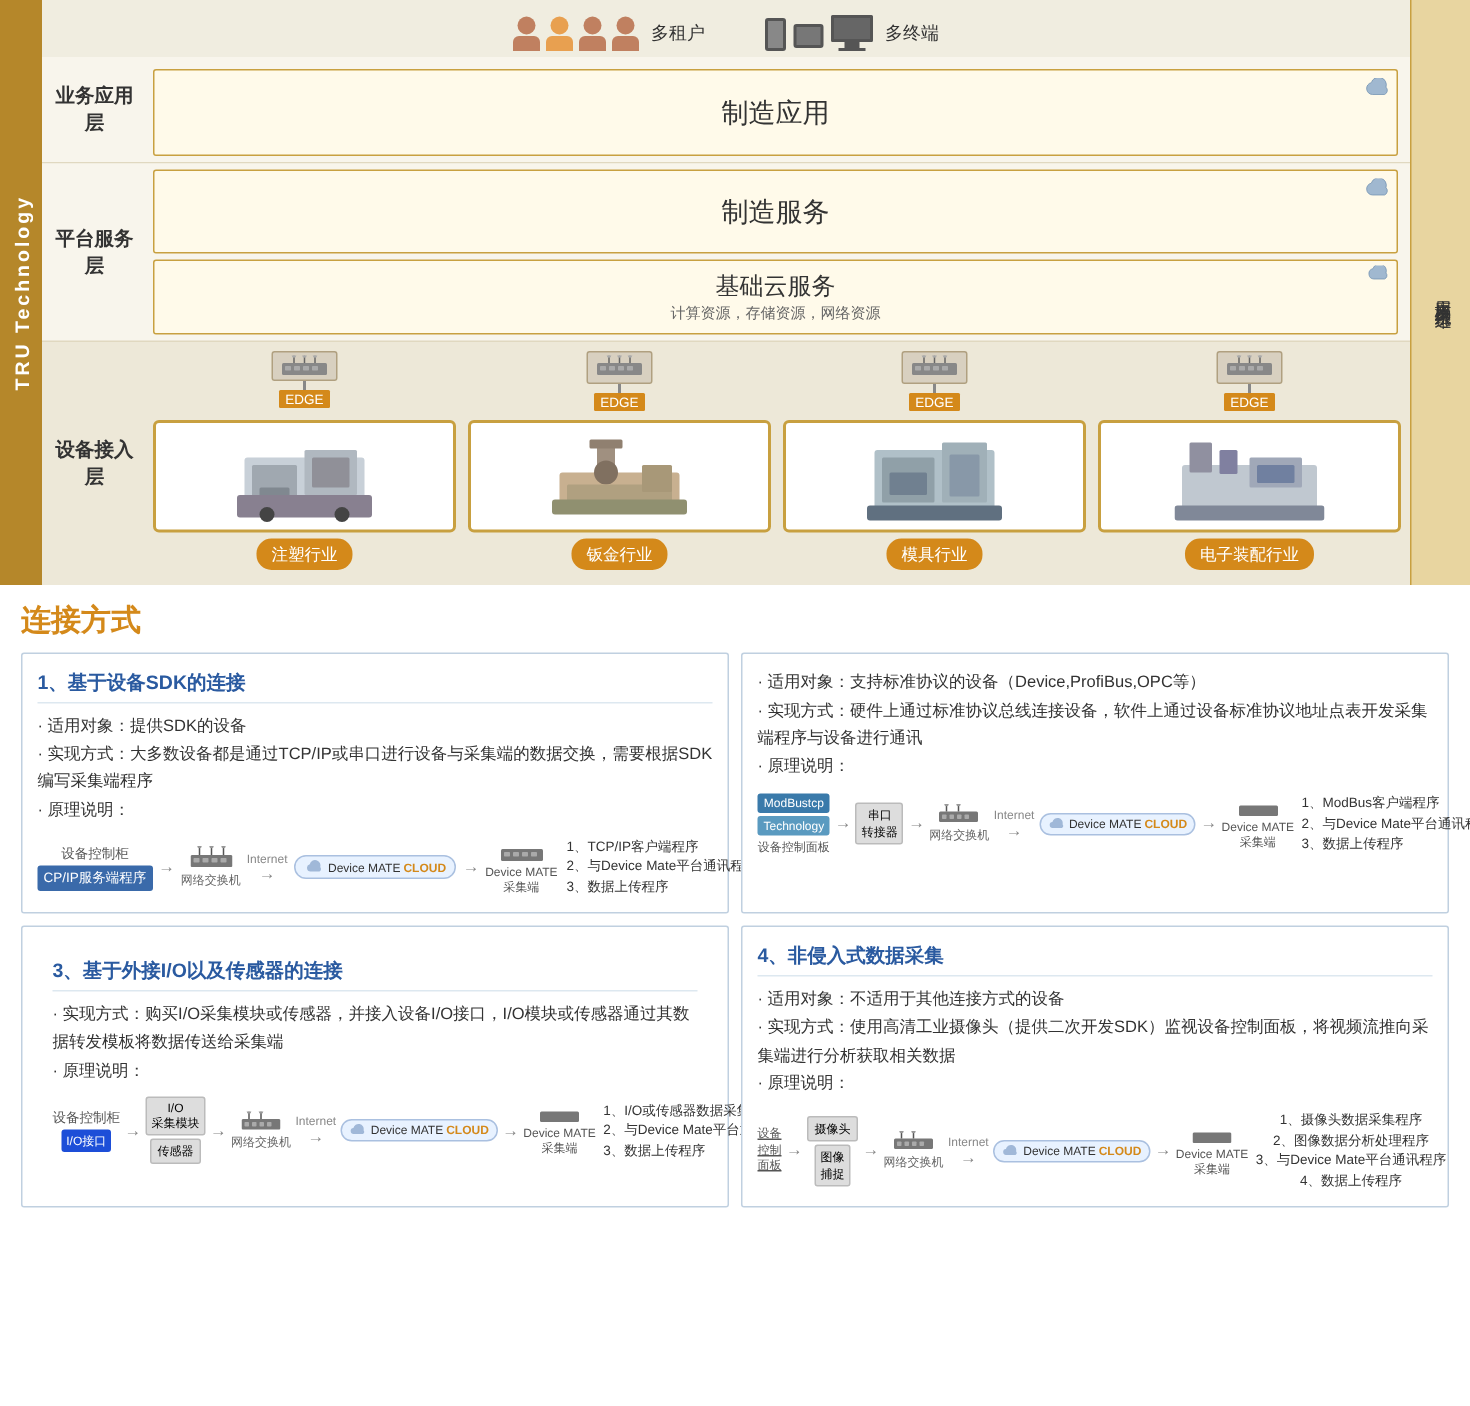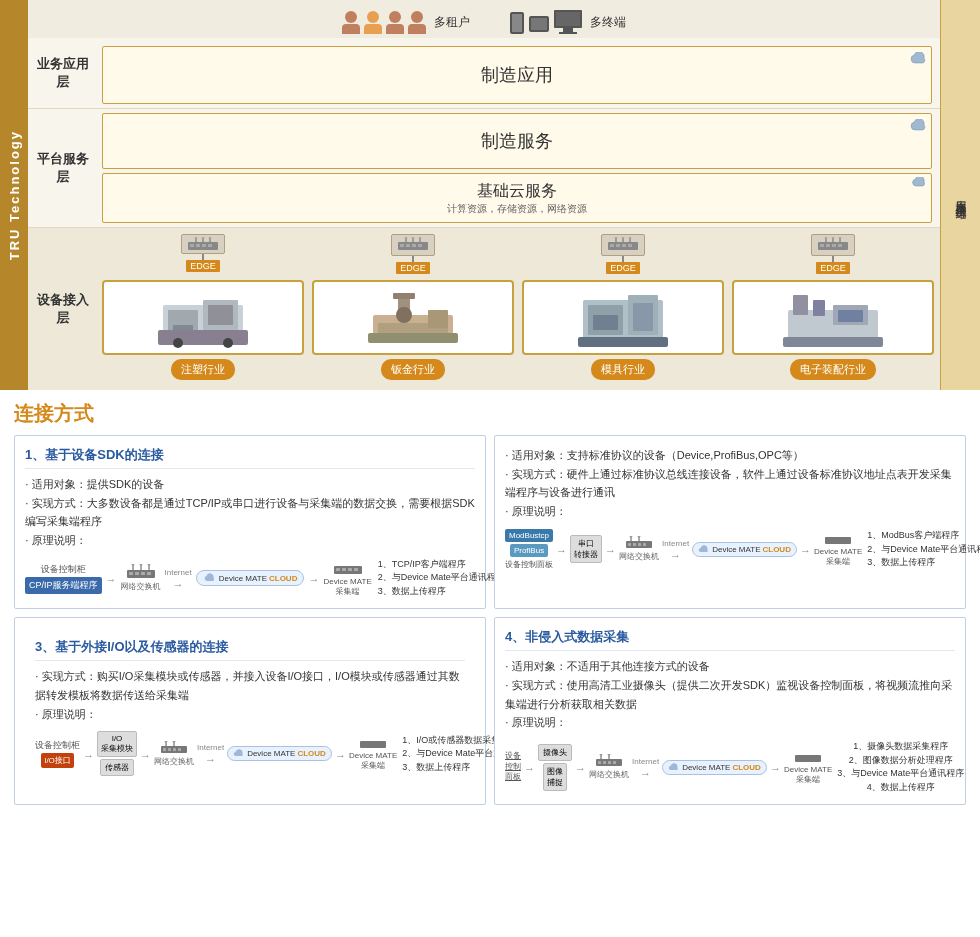--- a/index.html
+++ b/index.html
@@ -344,21 +344,21 @@
       <div style="font-size:11px;color:#333;line-height:1.7;">
         <div>· 适用对象：支持标准协议的设备（Device,ProfiBus,OPC等）</div>
         <div>· 实现方式：硬件上通过标准协议总线连接设备，软件上通过设备标准协议地址点表开发采集端程序与设备进行通讯</div>
         <div>· 原理说明：</div>
       </div>
 
       <div style="display:flex;align-items:center;gap:3px;margin-top:8px;flex-wrap:nowrap;">
 
         <div style="display:flex;flex-direction:column;gap:2px;align-items:center;flex-shrink:0;">
           <div style="background:#3a7aaa;color:#fff;font-size:8px;padding:2px 4px;border-radius:2px;white-space:nowrap;">ModBustcp</div>
-          <div style="background:#5a9ac0;color:#fff;font-size:8px;padding:2px 4px;border-radius:2px;white-space:nowrap;">ProfiBus</div>
+          <div style="background:#5a9ac0;color:#fff;font-size:8px;padding:2px 4px;border-radius:2px;white-space:nowrap;">Technology</div>
           <div style="font-size:8px;color:#555;text-align:center;white-space:nowrap;">设备控制面板</div>
         </div>
         <div style="color:#888;font-size:11px;flex-shrink:0;">→</div>
 
         <div style="display:flex;flex-direction:column;align-items:center;flex-shrink:0;">
           <div style="background:#ddd;border:1px solid #bbb;font-size:8px;padding:2px 3px;border-radius:2px;text-align:center;white-space:pre-line;">串口
 转接器</div>
         </div>
         <div style="color:#888;font-size:11px;flex-shrink:0;">→</div>
 
@@ -412,21 +412,21 @@
       <div style="font-size:13px;font-weight:bold;color:#2a5aa0;margin-bottom:6px;border-bottom:1px solid #dde8f0;padding-bottom:4px;">3、基于外接I/O以及传感器的连接</div>
       <div style="font-size:11px;color:#333;line-height:1.7;">
         <div>· 实现方式：购买I/O采集模块或传感器，并接入设备I/O接口，I/O模块或传感器通过其数据转发模板将数据传送给采集端</div>
         <div>· 原理说明：</div>
       </div>
 
       <div style="display:flex;align-items:center;gap:3px;margin-top:8px;flex-wrap:nowrap;">
 
         <div style="display:flex;flex-direction:column;align-items:center;gap:1px;flex-shrink:0;">
           <div style="font-size:9px;color:#555;white-space:nowrap;">设备控制柜</div>
-          <div style="background:#c2410c;color:#fff;font-size:8px;padding:2px 3px;border-radius:2px;white-space:nowrap;">I/O接口</div>
+          <div style="background:#1d4ed8;color:#fff;font-size:8px;padding:2px 3px;border-radius:2px;white-space:nowrap;">I/O接口</div>
         </div>
         <div style="color:#888;font-size:11px;flex-shrink:0;">→</div>
 
         <div style="display:flex;flex-direction:column;gap:2px;align-items:center;flex-shrink:0;">
           <div style="background:#ddd;border:1px solid #bbb;font-size:8px;padding:2px 3px;border-radius:2px;text-align:center;white-space:pre-line;">I/O
 采集模块</div>
           <div style="background:#ddd;border:1px solid #bbb;font-size:8px;padding:2px 4px;border-radius:2px;white-space:nowrap;">传感器</div>
         </div>
         <div style="color:#888;font-size:11px;flex-shrink:0;">→</div>
 

